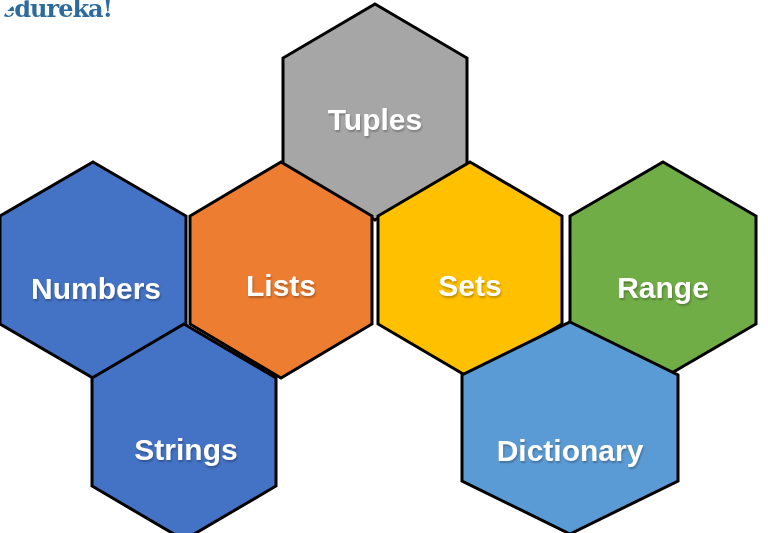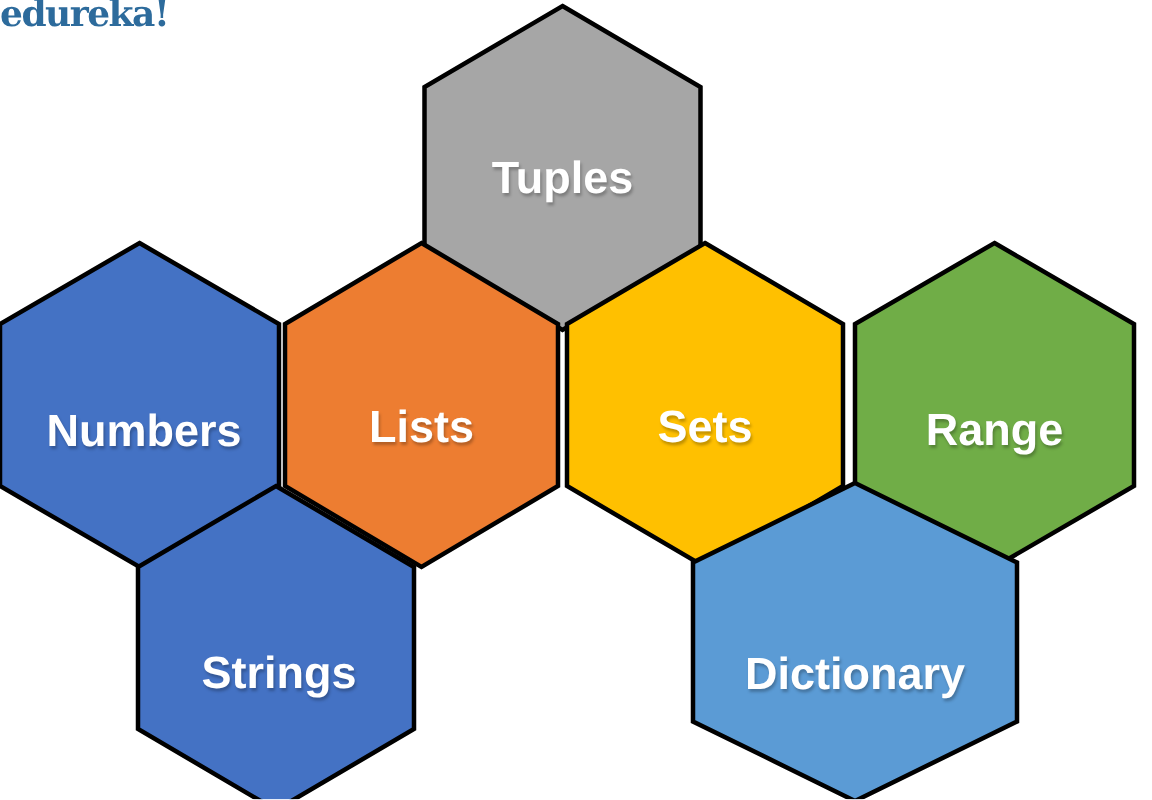--- a/index.html
+++ b/index.html
@@ -7,20 +7,21 @@
     padding: 0;
     background: #ffffff;
   }
   .canvas {
     position: relative;
     width: 768px;
     height: 533px;
     overflow: hidden;
     background: #ffffff;
     font-family: "Liberation Sans", sans-serif;
+    border-radius: 31px;
   }
   .logo {
     position: absolute;
     top: -4px;
     left: 0px;
     font-family: "DejaVu Serif", serif;
     font-weight: bold;
     font-size: 24px;
     letter-spacing: -1px;
     line-height: 1.1;

